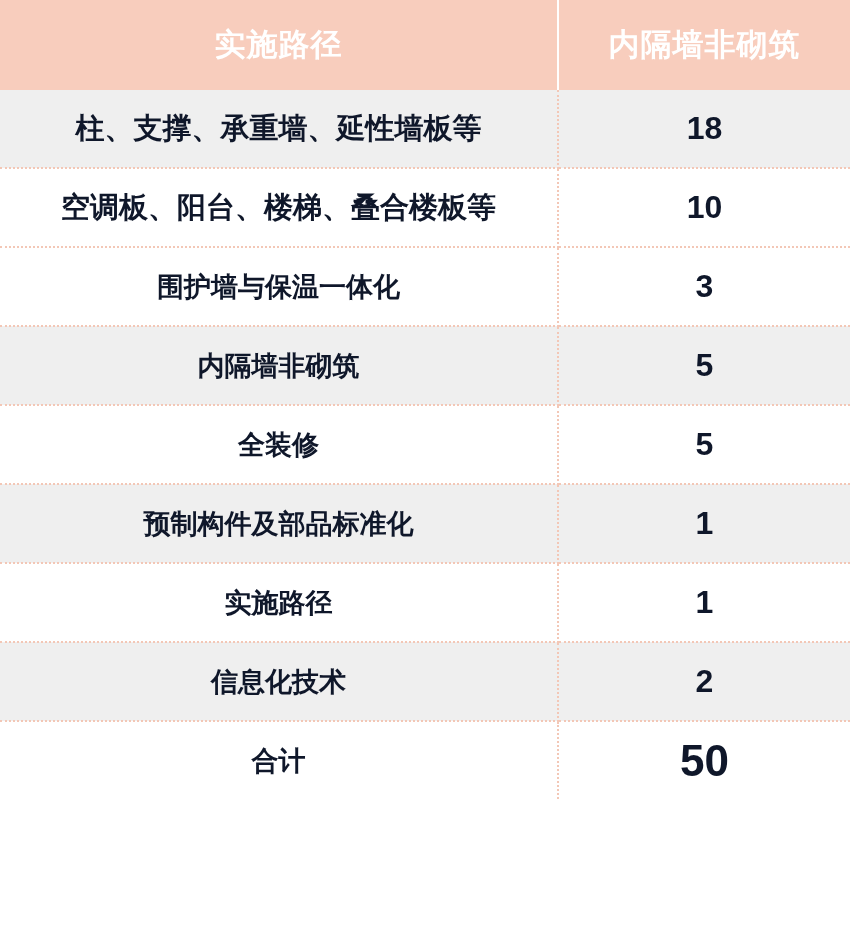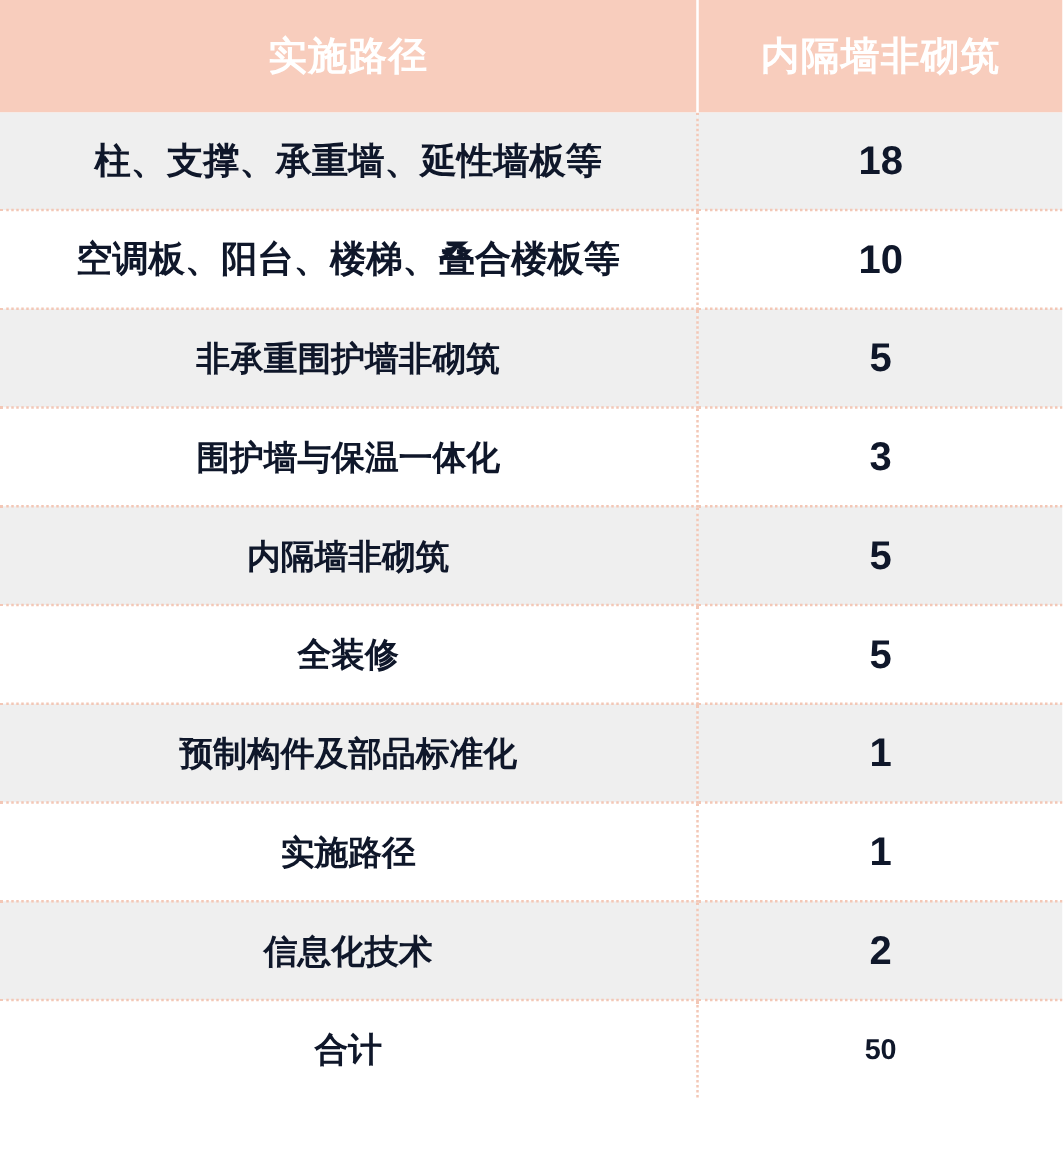--- a/index.html
+++ b/index.html
@@ -67,21 +67,21 @@
     background: #efefef;
   }
   tbody tr.row-plain td {
     background: #ffffff;
   }
   tbody tr.row-total td.cell-path {
     font-size: 27px;
     margin-top: 44px;
   }
   tbody tr.row-total td.cell-value {
-    font-size: 23px;
+    font-size: 44px;
   }
   tbody tr.row-wide td.cell-path {
     font-size: 29px;
   }
 </style>
 </head>
 <body>
 
 <div class="table-wrap">
   <table class="data-table">
@@ -96,24 +96,20 @@
       </tr>
     </thead>
     <tbody>
       <tr class="row-shaded row-wide">
         <td class="cell-path">柱、支撑、承重墙、延性墙板等</td>
         <td class="cell-value">18</td>
       </tr>
       <tr class="row-plain row-wide">
         <td class="cell-path">空调板、阳台、楼梯、叠合楼板等</td>
         <td class="cell-value">10</td>
-      </tr>
-      <tr class="row-shaded">
-        <td class="cell-path">非承重围护墙非砌筑</td>
-        <td class="cell-value">5</td>
       </tr>
       <tr class="row-plain">
         <td class="cell-path">围护墙与保温一体化</td>
         <td class="cell-value">3</td>
       </tr>
       <tr class="row-shaded">
         <td class="cell-path">内隔墙非砌筑</td>
         <td class="cell-value">5</td>
       </tr>
       <tr class="row-plain">

